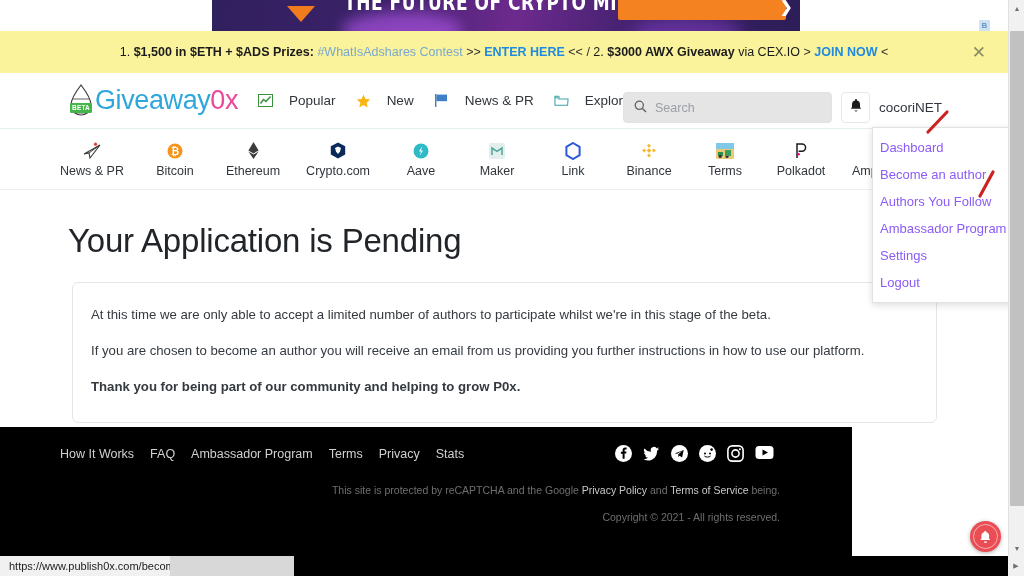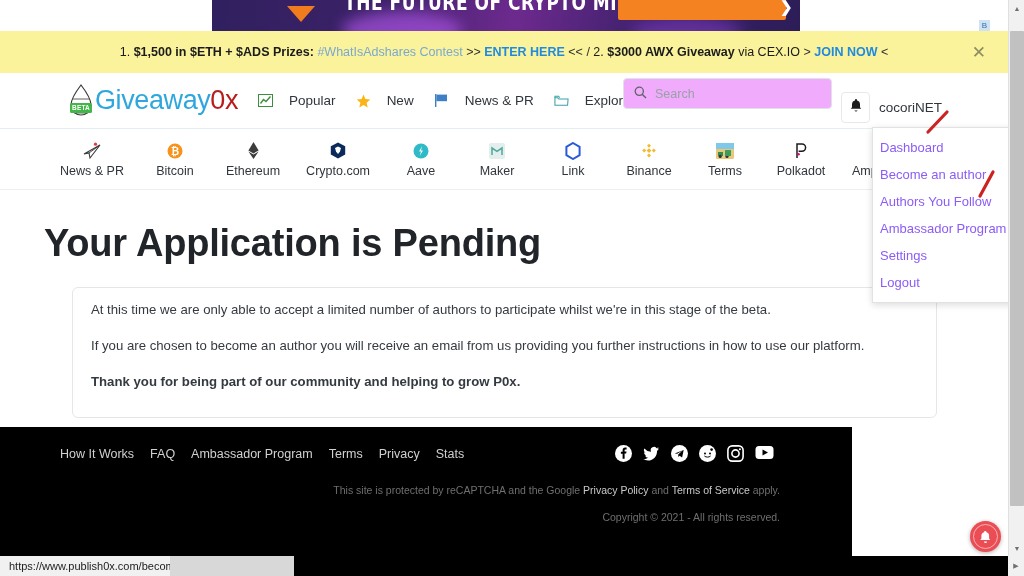--- a/index.html
+++ b/index.html
@@ -69,38 +69,38 @@
   .logo-wrap { display:flex; align-items:center; margin-left:68px; }
   .logo-drop { position:relative; width:26px; height:34px; }
   .logo-badge {
     position:absolute; left:2px; top:19px; width:22px; height:10px;
     background:#43b549; border-radius:1.5px; color:#fff; font-size:6.5px;
     font-weight:bold; line-height:10px; text-align:center; letter-spacing:.2px;
     font-family:"Liberation Sans",sans-serif;
   }
   .logo-text { font-size:27px; letter-spacing:-.4px; margin-left:1px; font-family:"Liberation Sans",sans-serif;}
   .logo-text .p1 { color:#2ea7dd; }
-  .logo-text .p2 { color:#b91c1c;text-align:center; }
+  .logo-text .p2 { color:#ec4899;text-align:center; }
 
   .mainnav { display:flex; align-items:center; gap:20px; margin-left:20px; }
   .mainnav-item { display:flex; align-items:center; gap:16px; font-size:13.5px; color:#30363c; cursor:pointer; }
   .mainnav-item .ico { width:15px; height:15px; display:inline-flex; align-items:center; justify-content:center; }
   .borrow-badge {
     display:flex; align-items:center; gap:4px; background:#2f6fe4; color:#fff;
     border-radius:3px; padding:3px 7px 3px 5px; font-size:9px; font-weight:bold; cursor:pointer;
     margin-left:4px;
   }
   .borrow-badge .bico { width:9px; height:9px; background:#fff; border-radius:1px;
     display:inline-block; position:relative; }
   .borrow-badge .bico::after { content:""; position:absolute; left:3px; top:0; width:2px; height:9px; background:#2f6fe4; }
 
   .search-box {
-    position:absolute; left:623px; top:78px; width:209px; height:31px;
+    position:absolute; left:623px; top:92px; width:209px; height:31px;
     border:1px solid #dfe3e6; border-radius:4px; display:flex; align-items:center;
-    padding:0 10px; gap:8px; background:#f0abfc;
+    padding:0 10px; gap:8px; background:#e5e5e5;
   }
   .search-box input {
     border:none; outline:none; font-size:12.5px; color:#333; width:100%;
     font-family:"Liberation Sans", sans-serif; background:transparent;
   }
   .search-box input::placeholder { color:#9aa0a6; }
 
   .bell-btn {
     position:absolute; left:841px; top:92px; width:29px; height:31px;
     border:1px solid #e6e9ec; border-radius:4px; background:#fff;
@@ -123,25 +123,25 @@
     position:absolute; left:0; top:130px; width:1008px; height:60px;
     background:#fff; border-bottom:1px solid #eceef0;
     display:flex; align-items:center; padding-left:60px; gap:26px;
   }
   .cn-item { display:flex; flex-direction:column; align-items:center; gap:4px; cursor:pointer; min-width:50px; }
   .cn-ico { height:18px; display:flex; align-items:center; justify-content:center; }
   .cn-label { font-size:12.5px; color:#30363c; white-space:nowrap; }
 
   
   .content { position:absolute; left:0; top:190px; width:1008px; }
-  .page-title { margin:32px 0 0 44px; font-size:38px; font-weight:bold; color:#212529; letter-spacing:-.2px; }
+  .page-title { margin:32px 0 0 68px; font-size:33px; font-weight:normal; color:#212529; letter-spacing:-.2px; }
   .card {
     margin:22px 0 0 72px; width:865px; min-height:124px;
     border:1px solid #e4e6e8; border-radius:6px; background:#fff;
-    padding:12px 0 18px 18px;
+    padding:22px 0 18px 18px;
   }
   .card p { font-size:13.2px; color:#343a40; line-height:1.45; margin-bottom:17px; }
   .card p:last-child { margin-bottom:8px;font-weight:bold; }
 
   
   .footer {
     position:absolute; left:0; top:427px; width:852px; height:129px; background:#000;
   }
   .footer-links { position:absolute; left:60px; top:20px; display:flex; gap:16px; }
   .footer-links a { color:#d0d0d0; font-size:12.5px; text-decoration:none; cursor:pointer; }
@@ -477,21 +477,21 @@
         </span>
         <span class="social-ico">
           <svg width="19" height="15" viewBox="0 0 19 15">
               <rect x="0.5" y="1" width="18" height="13" rx="3.5" fill="#fff"></rect>
               <polygon points="7.5,4.5 13,7.5 7.5,10.5" fill="#000"></polygon>
             </svg>
         </span>
       </div>
 
       <div class="legal">
-        <span>This site is protected by reCAPTCHA and the Google </span><a href="#">Privacy Policy</a><span> and </span><a href="#">Terms of Service</a><span> apply.</span>
+        <span>This site is protected by reCAPTCHA and the Google </span><a href="#">Privacy Policy</a><span> and </span><a href="#">Terms of Service</a><span> being.</span>
       </div>
       <div class="copyright">Copyright © 2021 - All rights reserved.</div>
     </div>
 
     <div class="dropdown">
       <div class="dd-item">Dashboard</div>
       <div class="dd-item">Become an author</div>
       <div class="dd-item">Authors You Follow</div>
       <div class="dd-item">Ambassador Program</div>
       <div class="dd-item">Settings</div>

